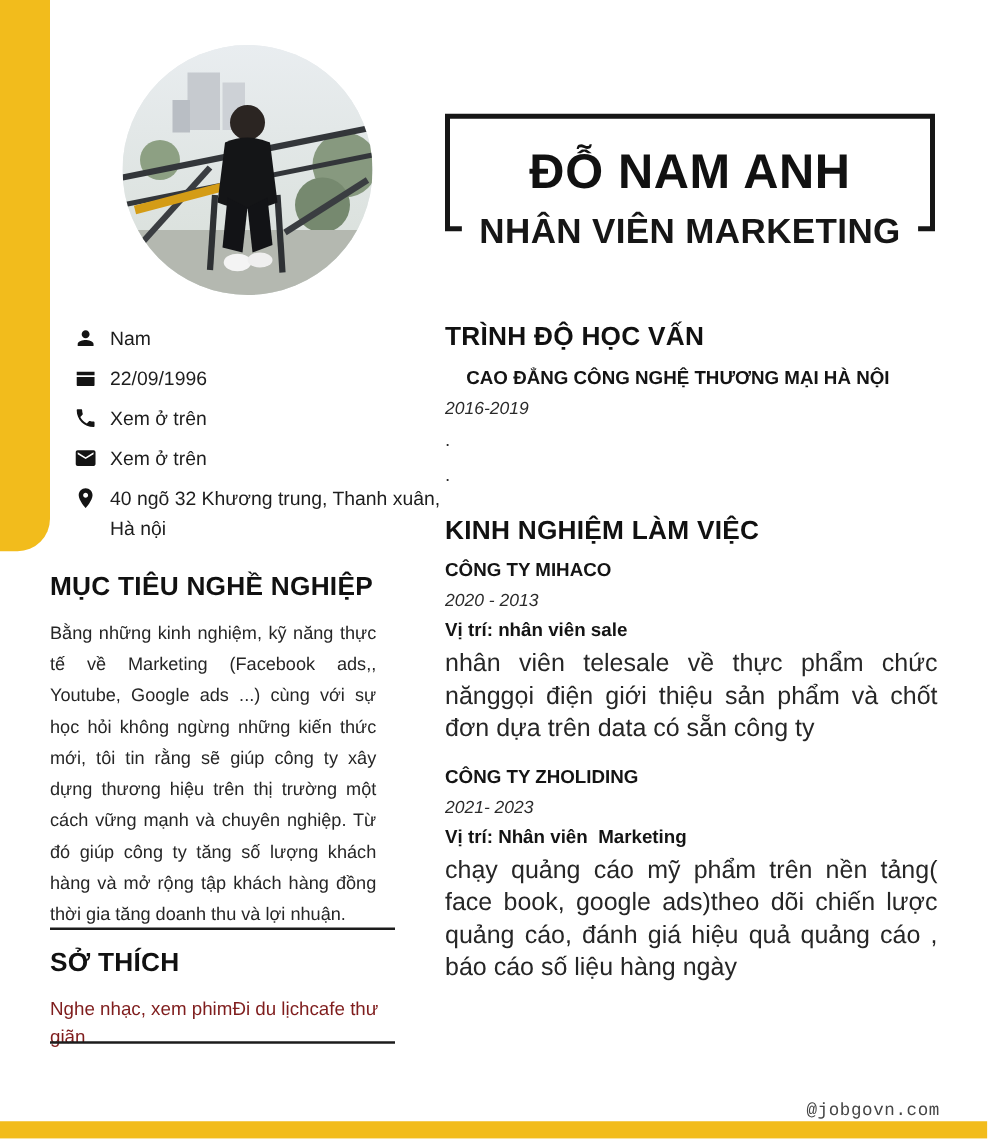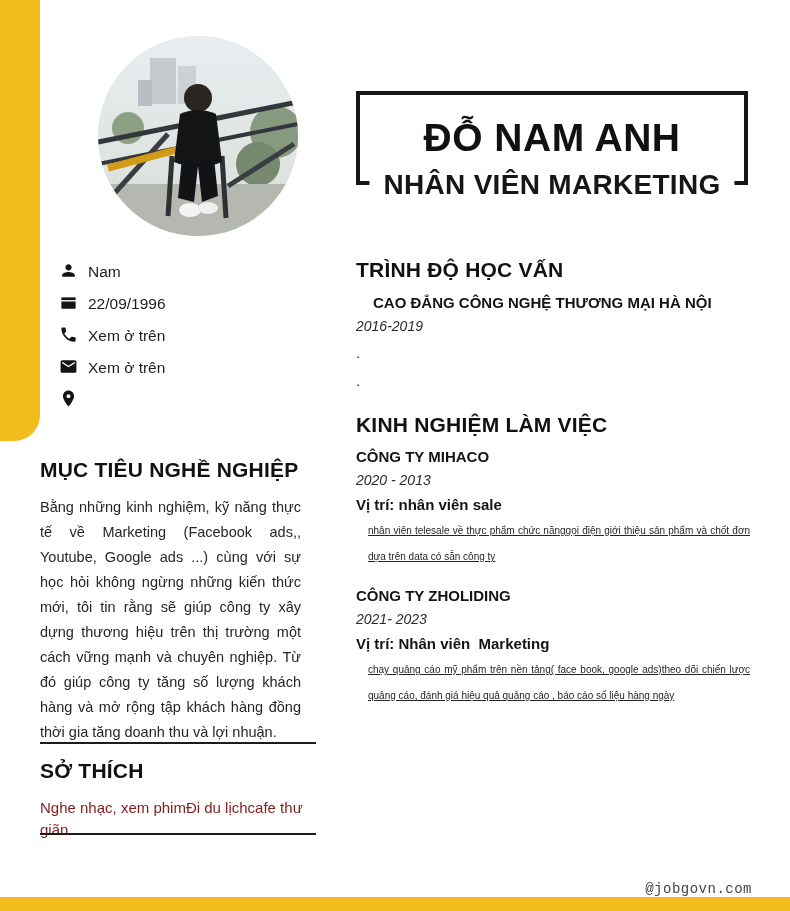--- a/index.html
+++ b/index.html
@@ -61,21 +61,21 @@
   .hobbies p{margin:14px 0 0 0;font-size:15px;line-height:22px;color:#7f1d1d;}
   
   .right-col{position:absolute;left:356px;top:258px;width:394px;}
   .right-col .sec-heading{line-height:24px;}
   .entry-school{margin:12px 0 0 17px;font-size:15px;font-weight:700;color:#141414;line-height:18px;}
   .entry-period{margin:5px 0 0 0;font-size:14px;font-style:italic;color:#2a2a2a;line-height:18px;}
   .entry-dot{margin:8px 0 0 0;font-size:15px;line-height:20px;color:#2a2a2a;}
   .exp-heading{margin:22px 0 0 0;}
   .entry-company{margin:11px 0 0 0;font-size:15px;font-weight:700;color:#141414;line-height:18px;}
   .entry-position{margin:7px 0 0 0;font-size:15px;font-weight:700;color:#141414;line-height:18px;white-space:pre-wrap;}
-  .entry-desc{margin:4px 0 0 12px;font-size:10px;line-height:26px;text-align:justify;color:#262626;text-decoration:underline;}
+  .entry-desc{margin:4px 0 0 0;font-size:20px;line-height:26px;text-align:justify;color:#262626;}
 </style>
 </head>
 <body>
 
 <div class="page">
 
   <div class="accent-strip"></div>
 
   <div class="photo">
     <svg viewBox="0 0 200 200">
@@ -147,20 +147,21 @@
           </svg>
       </span>
       <span class="contact-text">Xem ở trên</span>
     </div>
     <div class="contact-row">
       <span class="contact-icon">
         <svg viewBox="0 0 24 24">
             <path d="M12 2C8.13 2 5 5.13 5 9c0 5.25 7 13 7 13s7-7.75 7-13c0-3.87-3.13-7-7-7zm0 9.5c-1.38 0-2.5-1.12-2.5-2.5s1.12-2.5 2.5-2.5 2.5 1.12 2.5 2.5-1.12 2.5-2.5 2.5z"></path>
           </svg>
       </span>
+      <span class="contact-text" style="width:280px;">40 ngõ 32 Khương trung, Thanh xuân, Hà nội</span>
     </div>
   </div>
 
   <section class="objective">
     <h2 class="sec-heading">MỤC TIÊU NGHỀ NGHIỆP</h2>
     <p>Bằng những kinh nghiệm, kỹ năng thực tế về Marketing (Facebook ads,, Youtube, Google ads ...) cùng với sự học hỏi không ngừng những kiến thức mới, tôi tin rằng sẽ giúp công ty xây dựng thương hiệu trên thị trường một cách vững mạnh và chuyên nghiệp. Từ đó giúp công ty tăng số lượng khách hàng và mở rộng tập khách hàng đồng thời gia tăng doanh thu và lợi nhuận.</p>
   </section>
 
   <div class="divider divider-1"></div>
 

